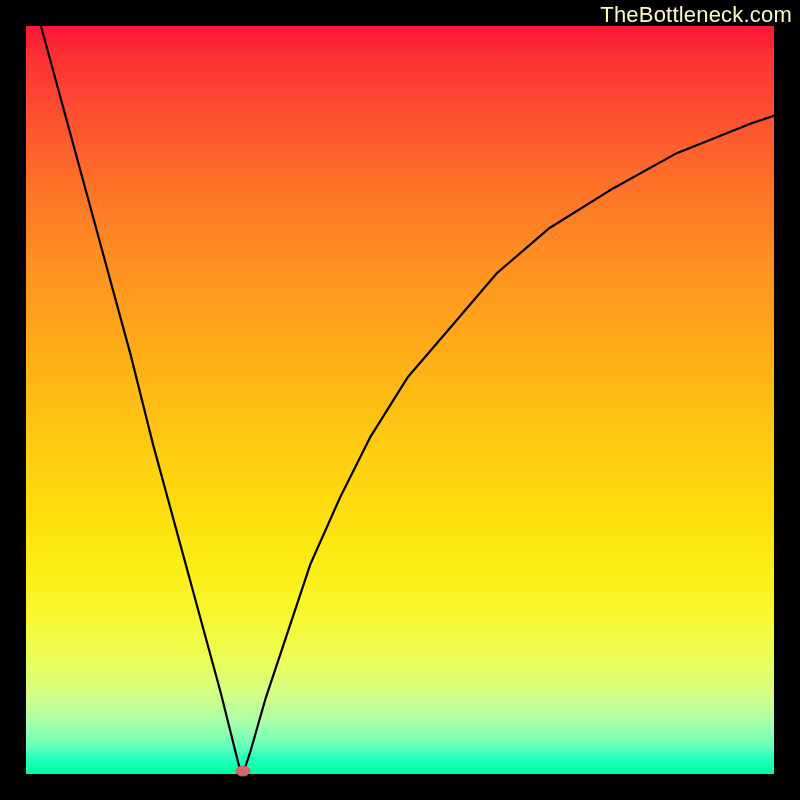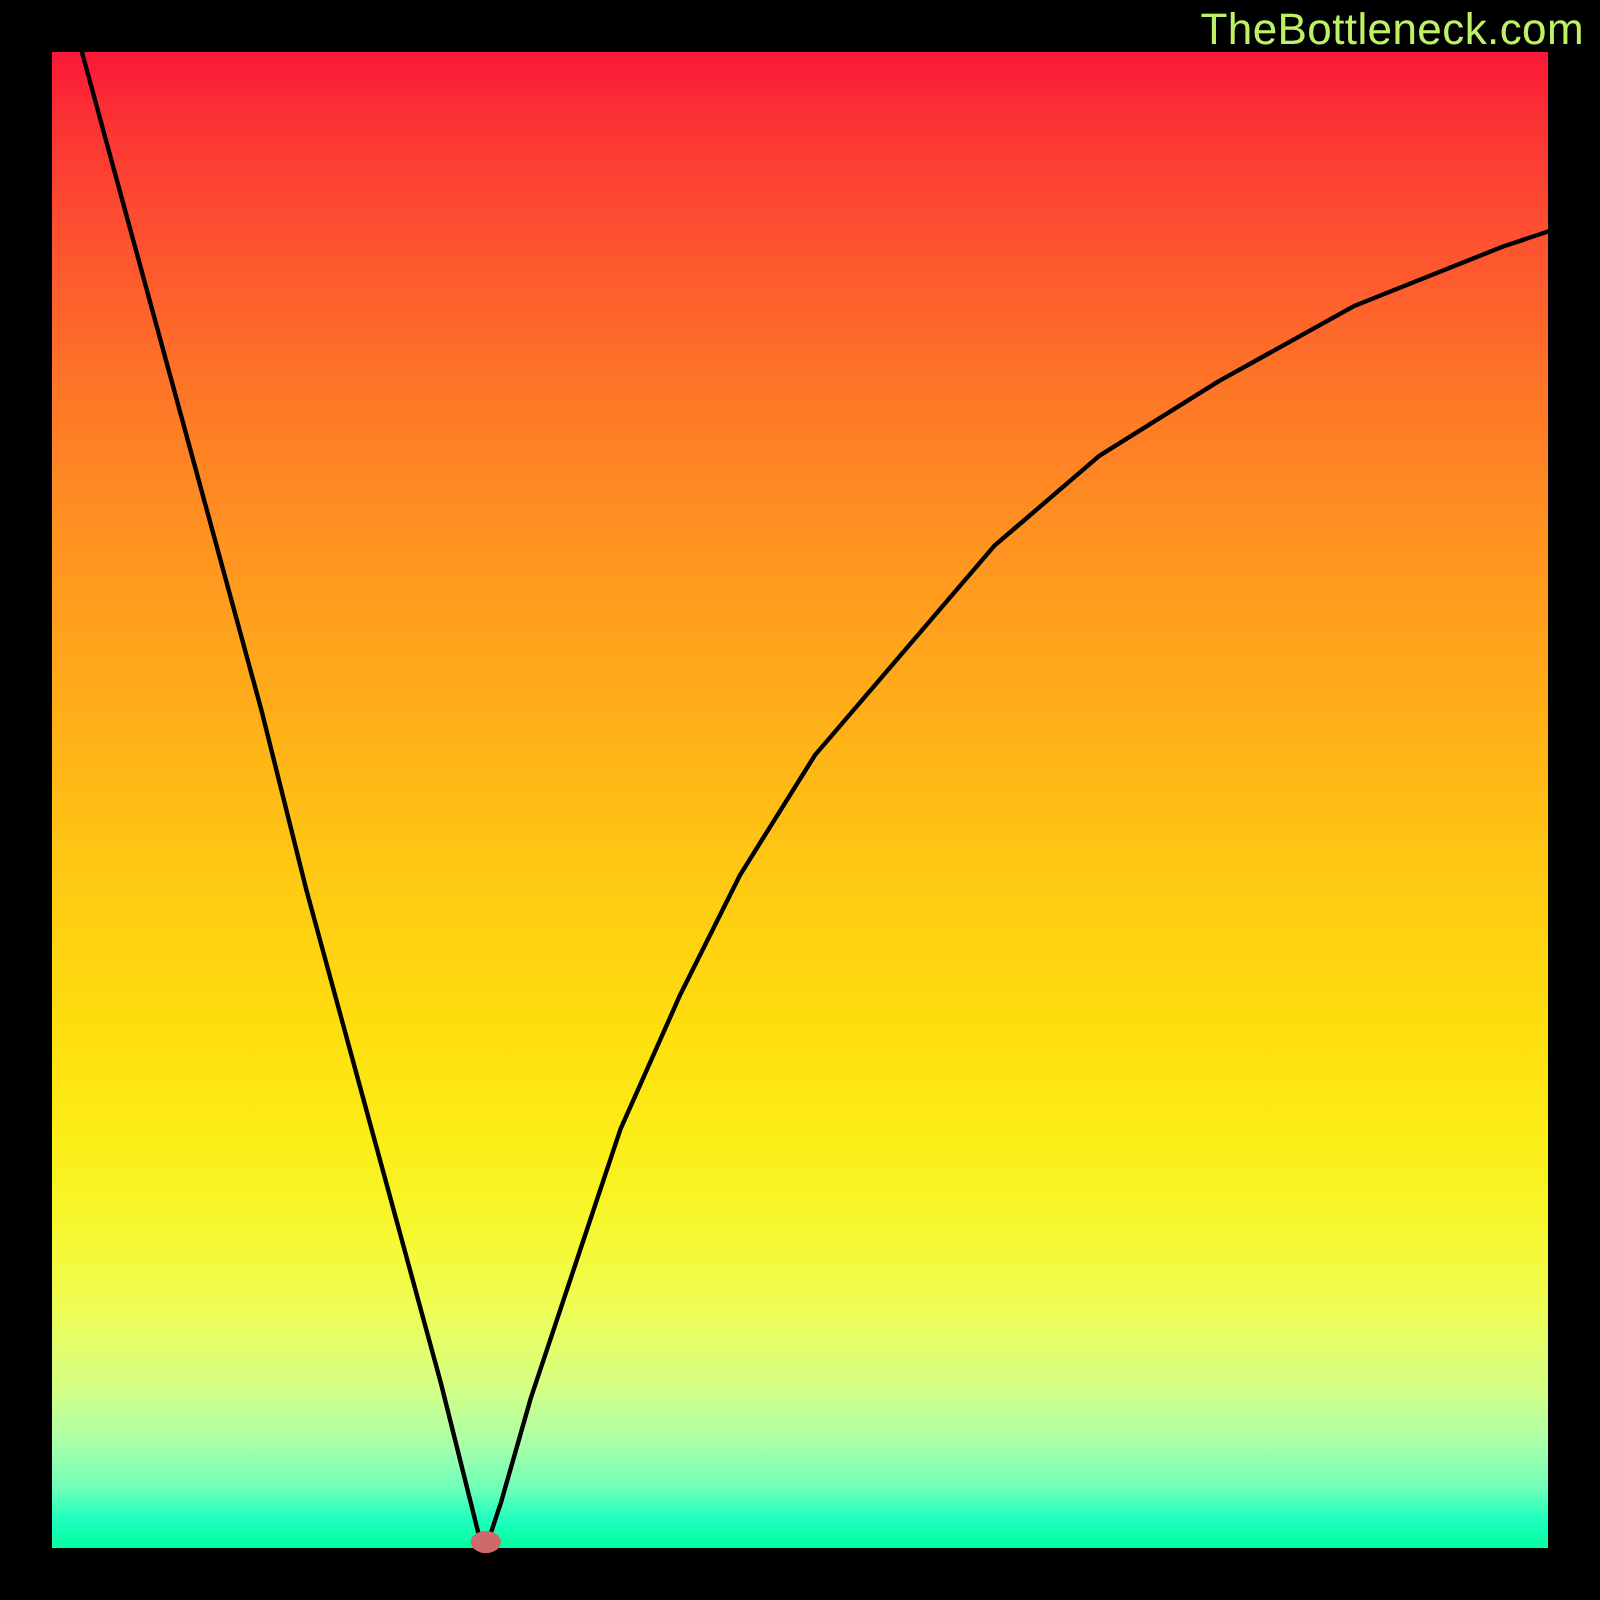--- a/index.html
+++ b/index.html
@@ -41,21 +41,21 @@
       #aaffaa 93%,
       #6effb8 96%,
       #22ffbf 98%,
       #00ff9e 100%
     );
   }
   .watermark {
     position: absolute;
     top: 2px;
     right: 8px;
-    color: #bef264;
+    color: #fef9c3;
     font-size: 22px;
     font-weight: 500;
     letter-spacing: 0.2px;
     user-select: none;
   }
   svg.curves {
     position: absolute;
     left: 0;
     top: 0;
     width: 748px;

